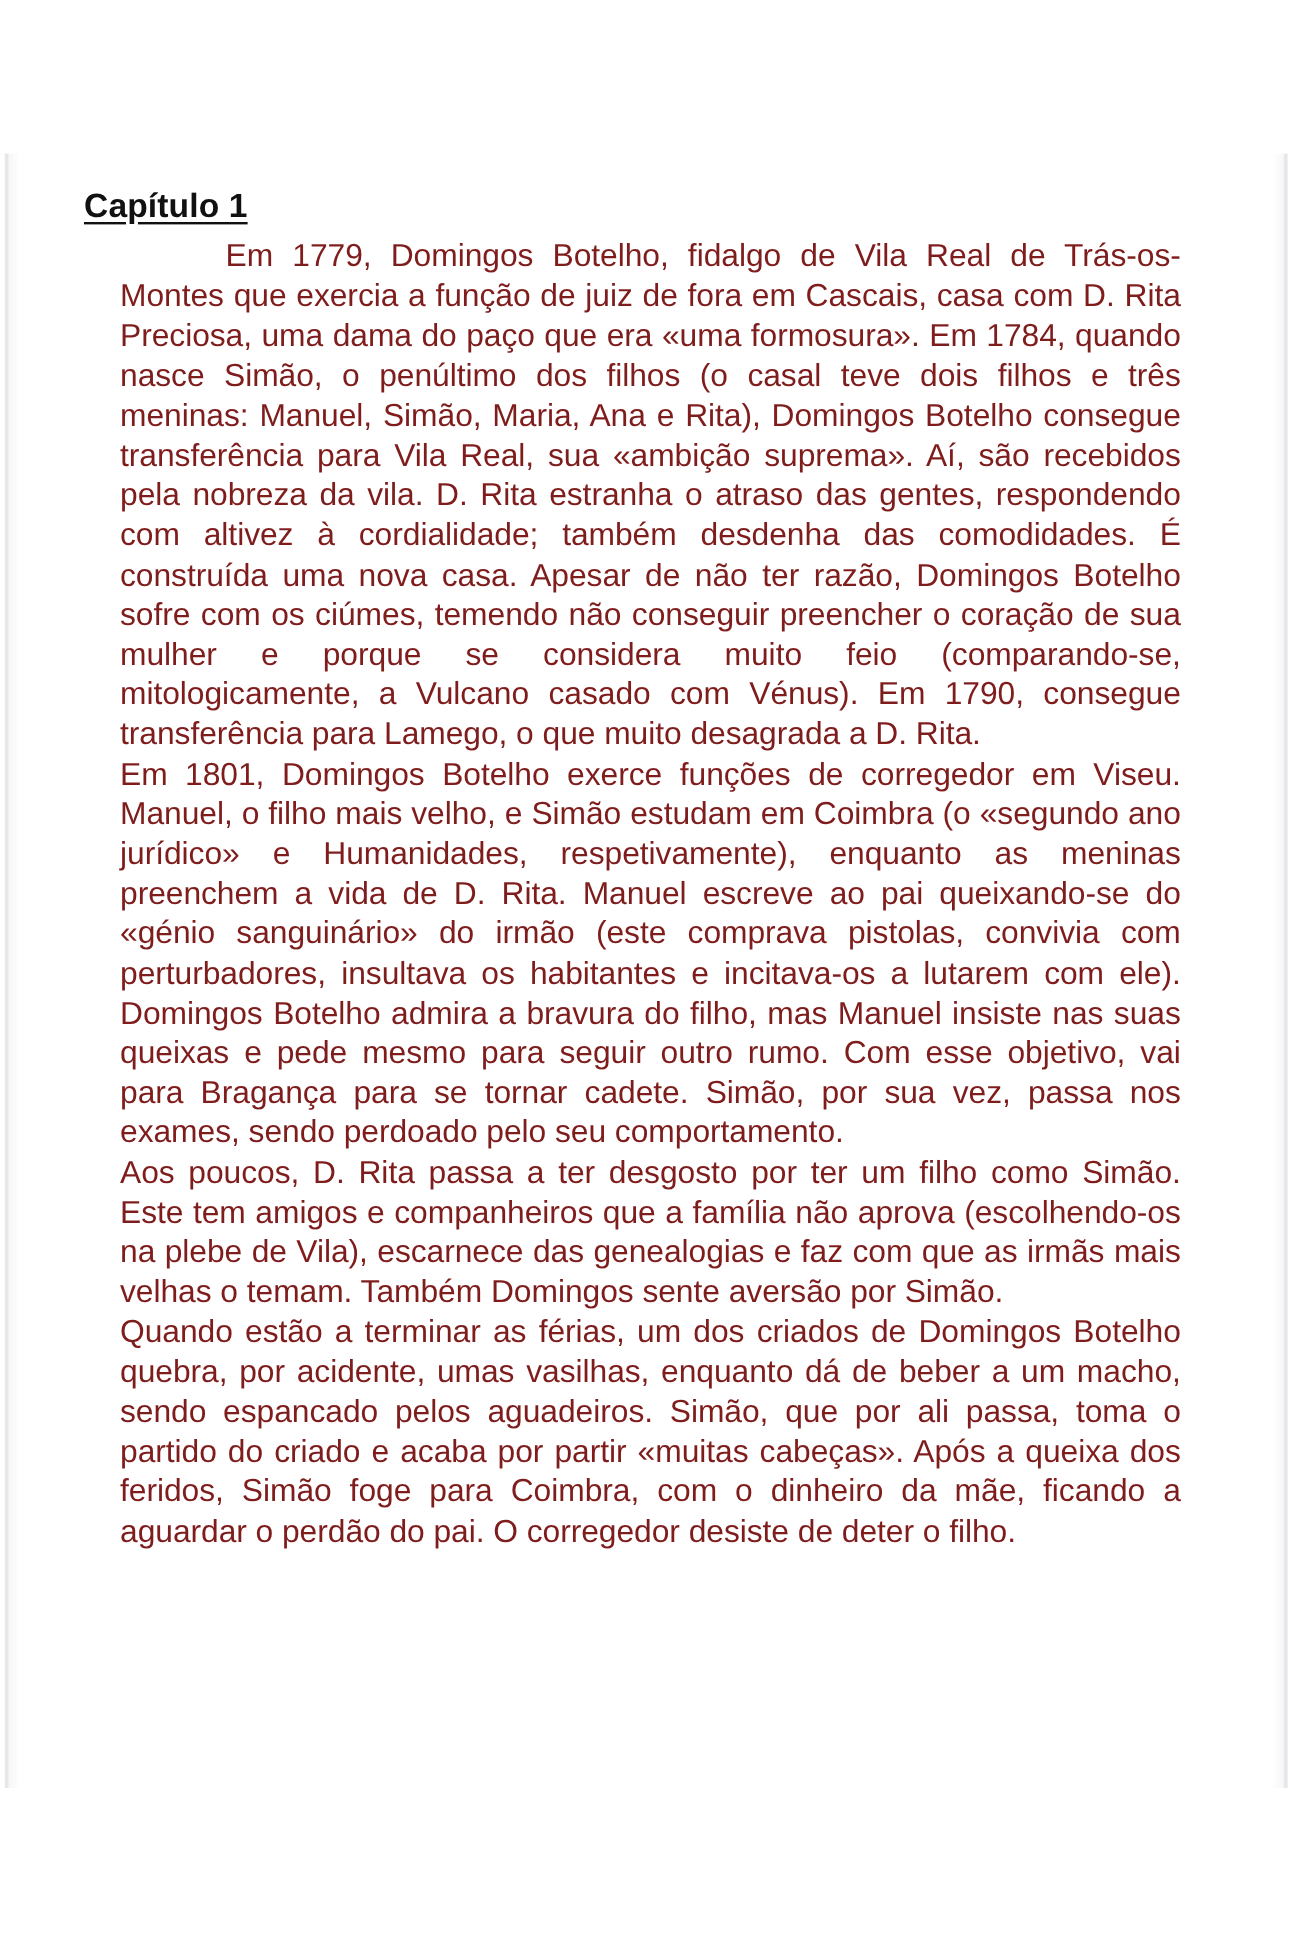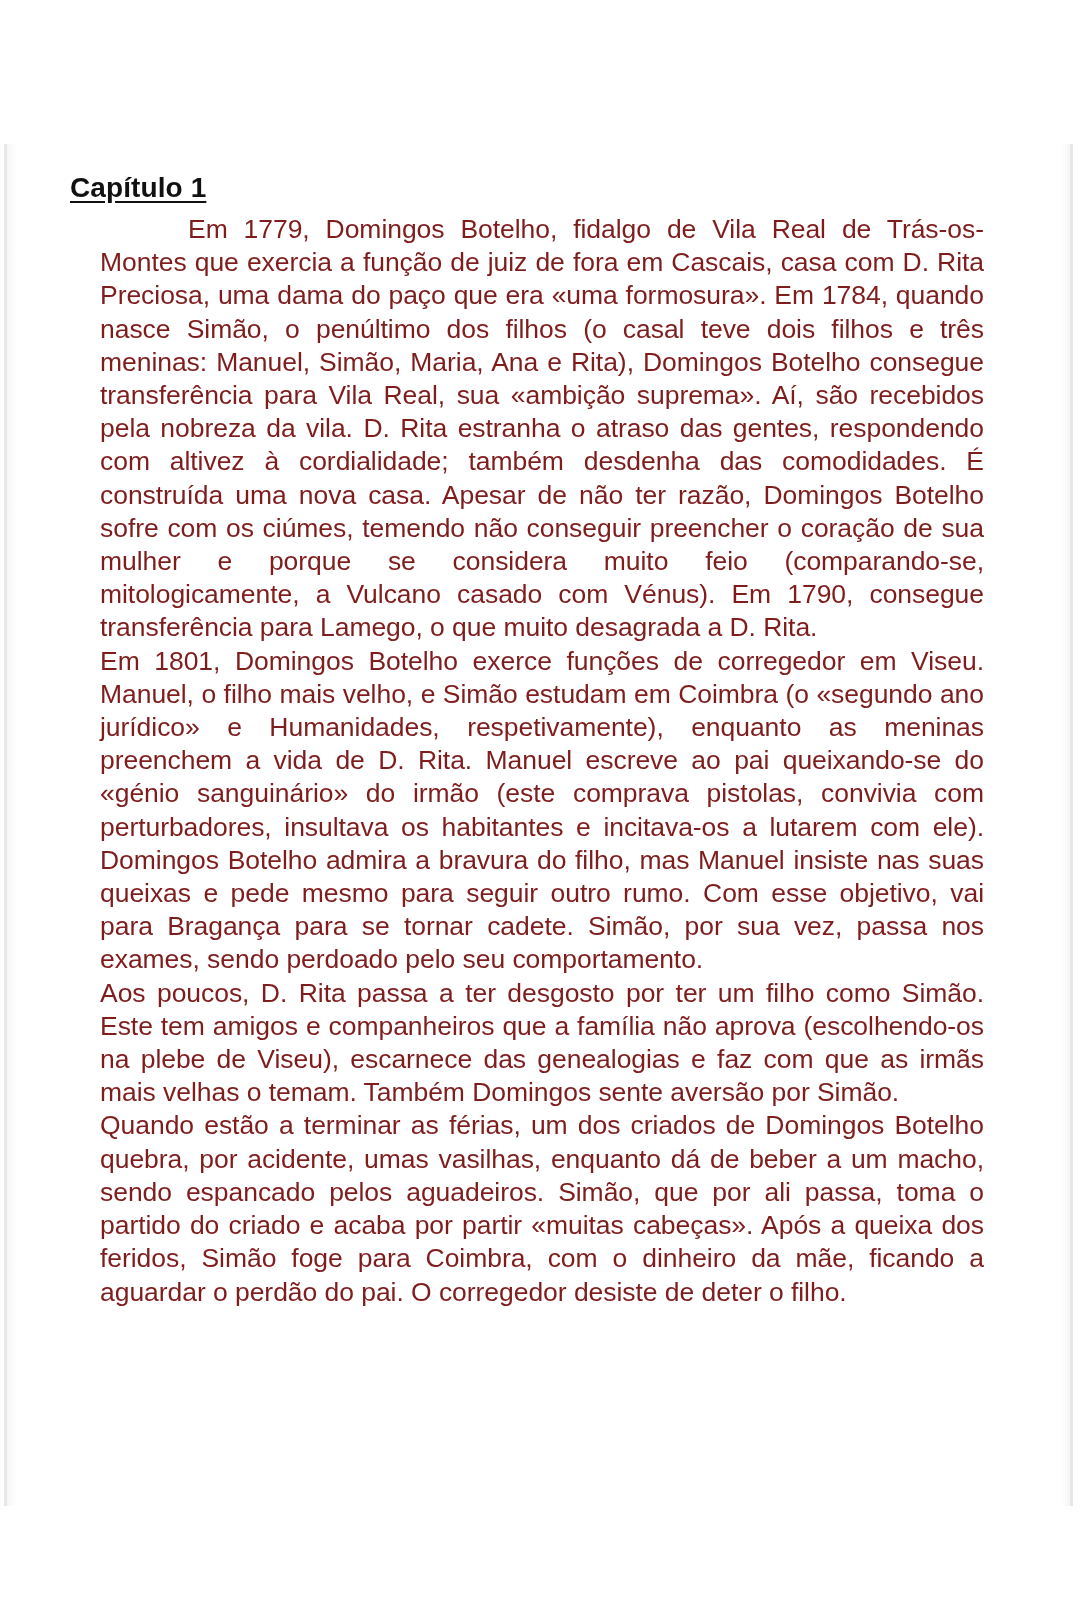--- a/index.html
+++ b/index.html
@@ -19,21 +19,21 @@
   #viewer {
     position: relative;
     width: 1080px;
     height: 1620px;
     background: #ffffff;
   }
 
   #page {
     position: absolute;
     left: 4px;
-    top: 144px;
+    top: 128px;
     width: 1069px;
     height: 1362px;
     background: #ffffff;
     border-left: 3px solid #e6e7ea;
     border-right: 3px solid #e6e7ea;
     box-sizing: border-box;
   }
 
   
   #page::before {
@@ -108,21 +108,21 @@
   <div id="page">
 
     <div id="content">
 
       <h1 id="chapter-heading">Capítulo 1</h1>
 
       <p class="para indented">Em 1779, Domingos Botelho, fidalgo de Vila Real de Trás-os-Montes que exercia a função de juiz de fora em Cascais, casa com D. Rita Preciosa, uma dama do paço que era «uma formosura». Em 1784, quando nasce Simão, o penúltimo dos filhos (o casal teve dois filhos e três meninas: Manuel, Simão, Maria, Ana e Rita), Domingos Botelho consegue transferência para Vila Real, sua «ambição suprema». Aí, são recebidos pela nobreza da vila. D. Rita estranha o atraso das gentes, respondendo com altivez à cordialidade; também desdenha das comodidades. É construída uma nova casa. Apesar de não ter razão, Domingos Botelho sofre com os ciúmes, temendo não conseguir preencher o coração de sua mulher e porque se considera muito feio (comparando-se, mitologicamente, a Vulcano casado com Vénus). Em 1790, consegue transferência para Lamego, o que muito desagrada a D. Rita.</p>
 
       <p class="para">Em 1801, Domingos Botelho exerce funções de corregedor em Viseu. Manuel, o filho mais velho, e Simão estudam em Coimbra (o «segundo ano jurídico» e Humanidades, respetivamente), enquanto as meninas preenchem a vida de D. Rita. Manuel escreve ao pai queixando-se do «génio sanguinário» do irmão (este comprava pistolas, convivia com perturbadores, insultava os habitantes e incitava-os a lutarem com ele). Domingos Botelho admira a bravura do filho, mas Manuel insiste nas suas queixas e pede mesmo para seguir outro rumo. Com esse objetivo, vai para Bragança para se tornar cadete. Simão, por sua vez, passa nos exames, sendo perdoado pelo seu comportamento.</p>
 
-      <p class="para">Aos poucos, D. Rita passa a ter desgosto por ter um filho como Simão. Este tem amigos e companheiros que a família não aprova (escolhendo-os na plebe de Viseu), escarnece das genealogias e faz com que as irmãs mais velhas o temam. Também Domingos sente aversão por Simão.</p>
+      <p class="para">Aos poucos, D. Rita passa a ter desgosto por ter um filho como Simão. Este tem amigos e companheiros que a família não aprova (escolhendo-os na plebe de Vila), escarnece das genealogias e faz com que as irmãs mais velhas o temam. Também Domingos sente aversão por Simão.</p>
 
       <p class="para">Quando estão a terminar as férias, um dos criados de Domingos Botelho quebra, por acidente, umas vasilhas, enquanto dá de beber a um macho, sendo espancado pelos aguadeiros. Simão, que por ali passa, toma o partido do criado e acaba por partir «muitas cabeças». Após a queixa dos feridos, Simão foge para Coimbra, com o dinheiro da mãe, ficando a aguardar o perdão do pai. O corregedor desiste de deter o filho.</p>
 
     </div>
   </div>
 
   <div id="scrollbar-track">
     
   </div>
 

